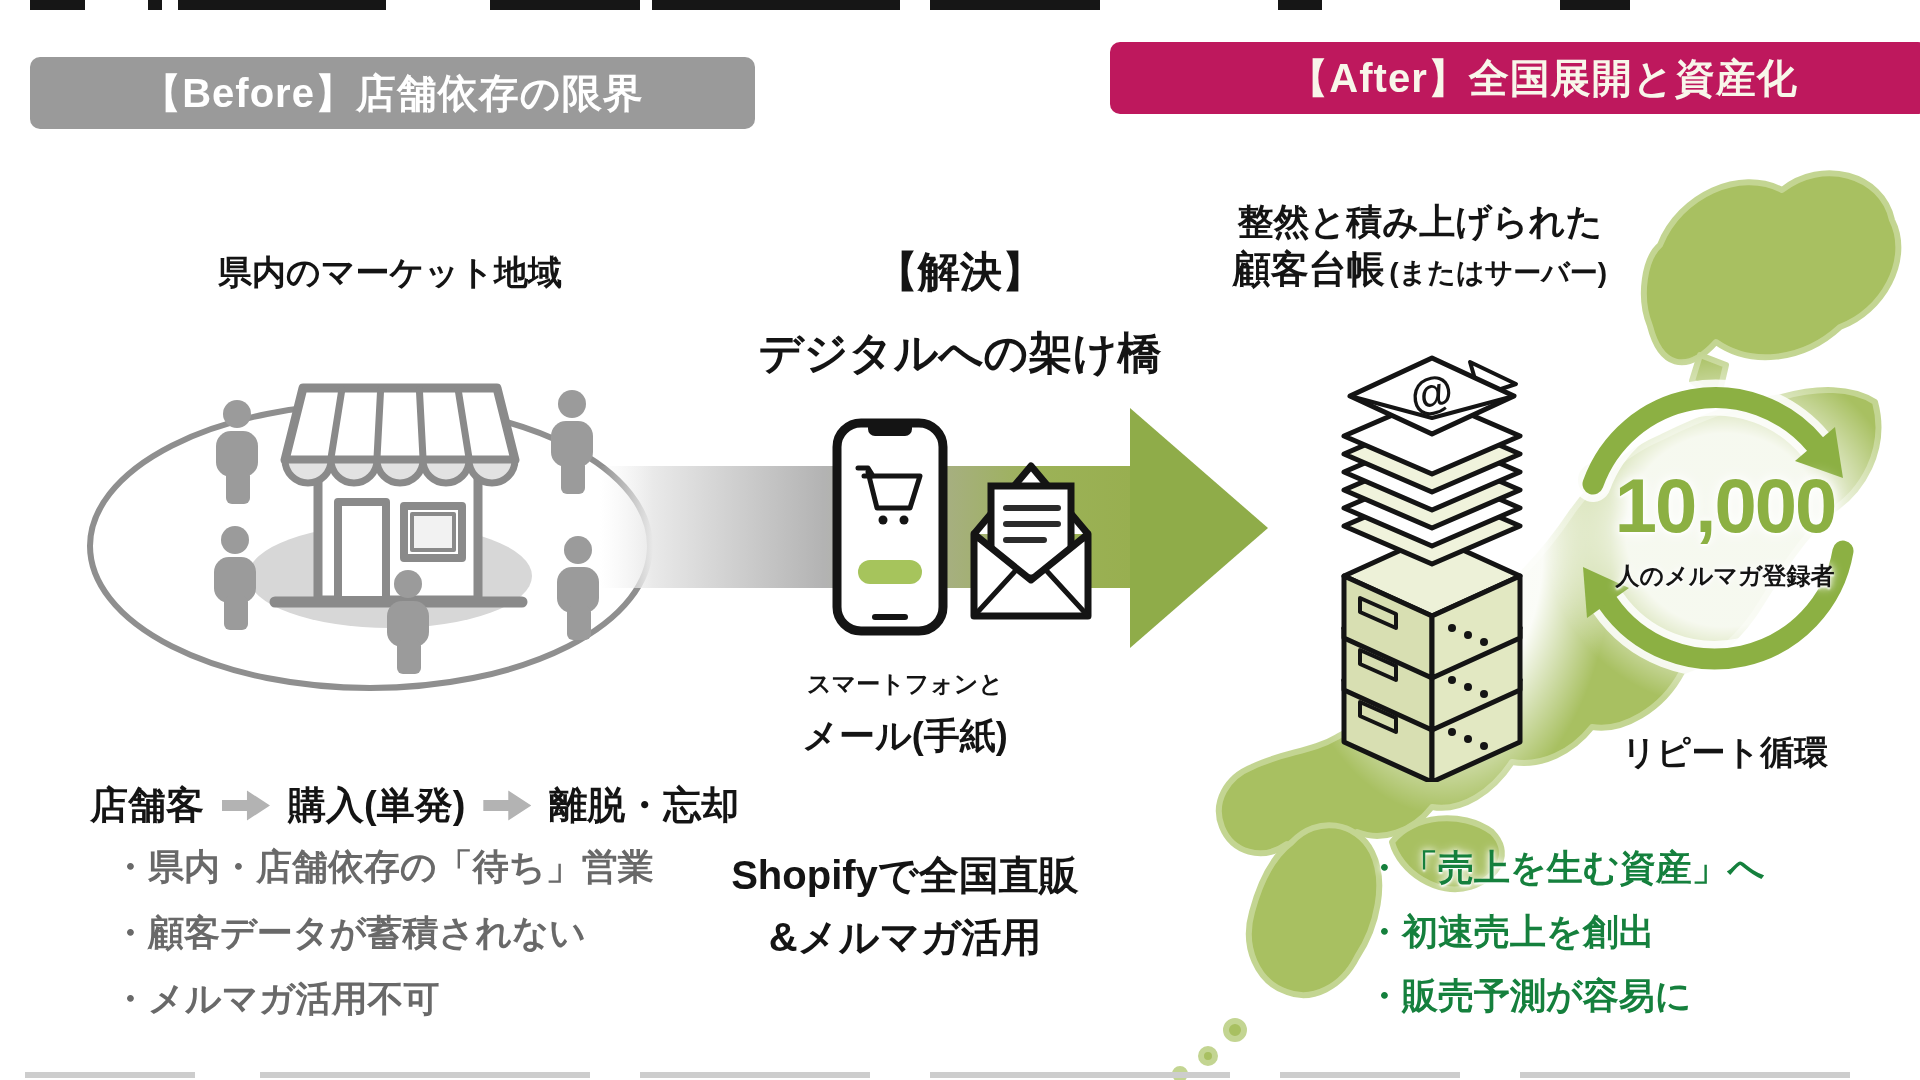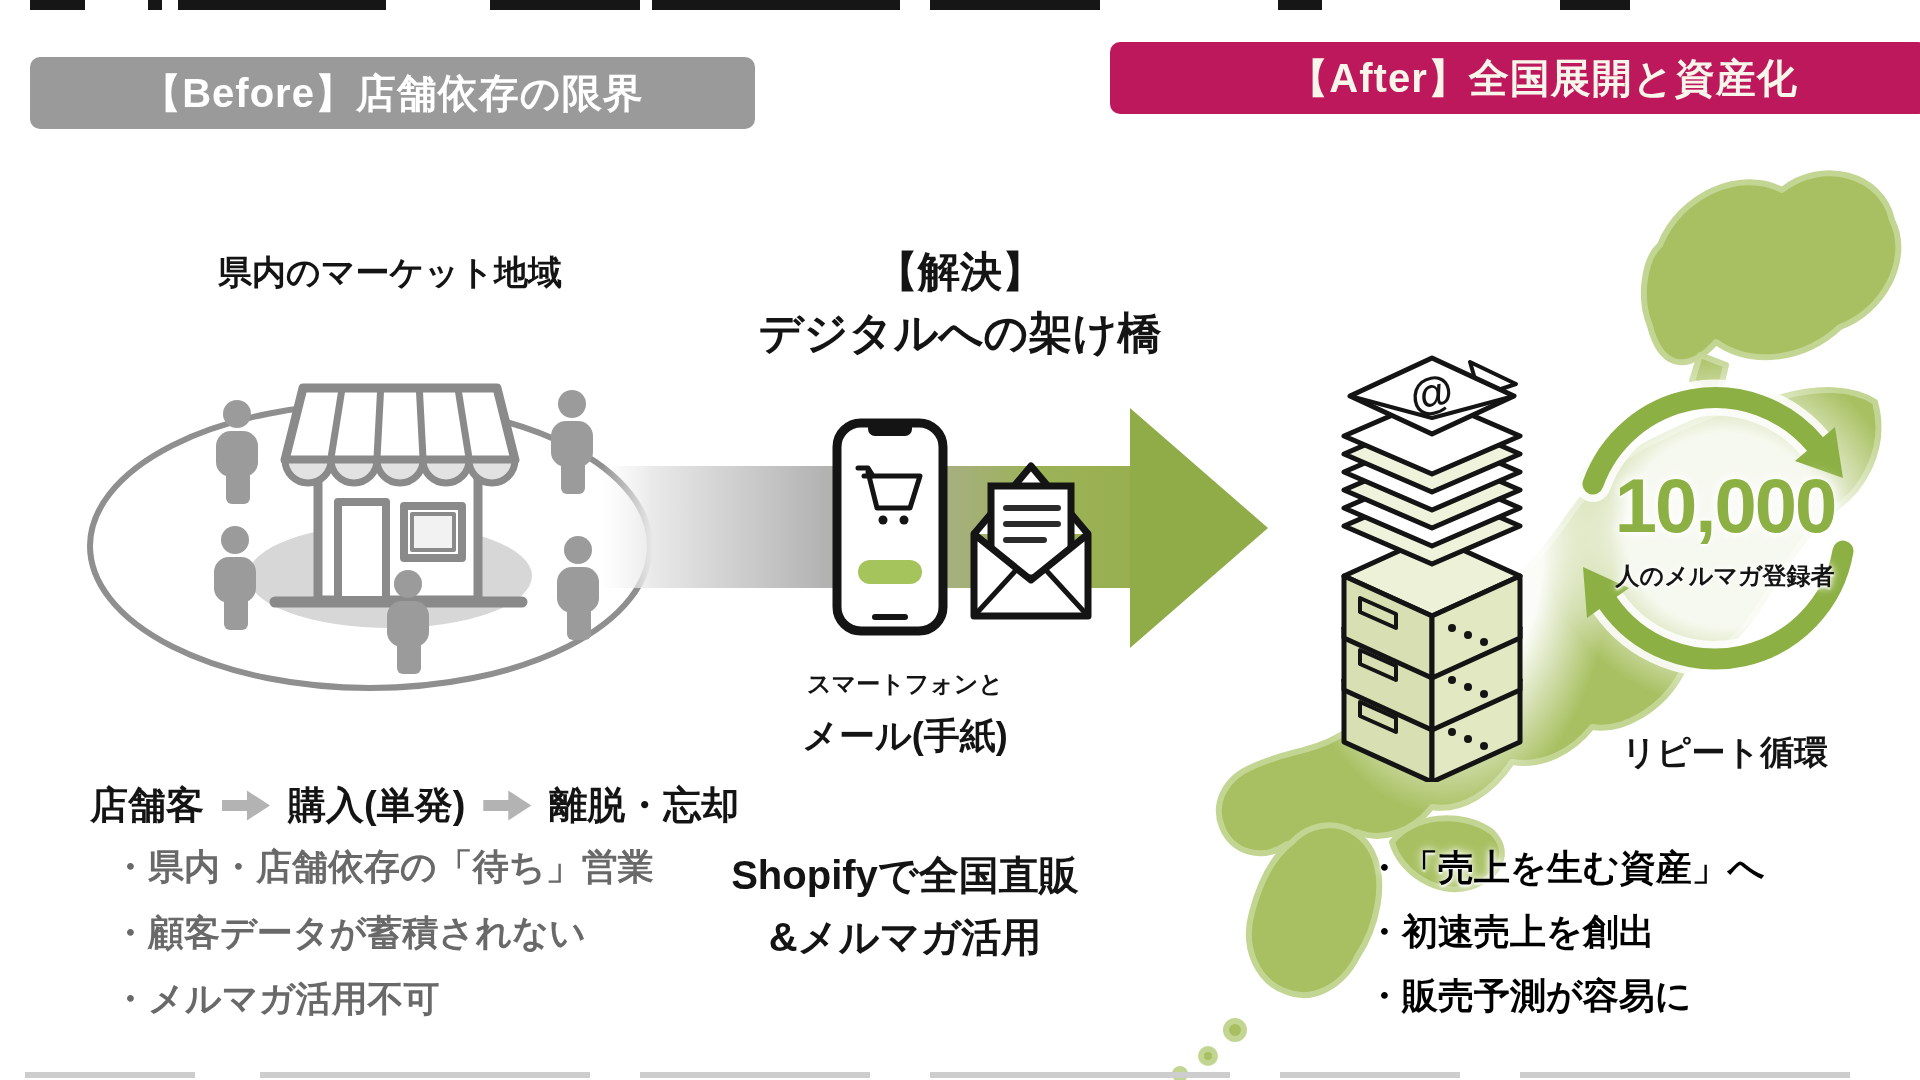--- a/index.html
+++ b/index.html
@@ -9,21 +9,21 @@
   .banner{height:72px;border-radius:10px;display:flex;align-items:center;justify-content:center;
           font-size:40px;font-weight:800;letter-spacing:1px;}
   .banner.gray{background:#9a9a9a;color:#ffffff;margin-top:13px;}
   .banner.green{background:#be185d;color:#f8f6ea;padding-left:48px;}
   .jp-label{font-weight:800;color:#141414;}
   .center{text-align:center;}
   .flowrow{display:flex;align-items:center;gap:18px;font-size:38px;font-weight:800;color:#141414;}
   .block-arrow{width:48px;height:34px;background:#b3b3b3;
       clip-path:polygon(0 34%,52% 34%,52% 6%,100% 50%,52% 94%,52% 66%,0 66%);}
   .bullets-gray div{font-size:36px;font-weight:700;color:#696969;line-height:66px;white-space:nowrap;}
-  .bullets-green div{font-size:36px;font-weight:800;color:#000000;line-height:64px;white-space:nowrap;
+  .bullets-green div{font-size:36px;font-weight:800;color:#15803d;line-height:64px;white-space:nowrap;
       text-shadow:0 0 6px #fff,0 0 12px #fff,0 2px 2px #fff;}
   .halo{text-shadow:0 0 6px #fff,0 0 12px #fff,0 2px 2px #fff;}
   .frag{position:absolute;height:10px;top:0;background:#161616;}
   .fragb{position:absolute;height:6px;top:1072px;background:#cdcdcd;}
   .glow{position:absolute;pointer-events:none;}
   .counter-num{font-size:76px;font-weight:800;color:#8cb043;letter-spacing:-2px;
       text-shadow:0 0 10px #fff,0 0 18px #fff,0 2px 2px #fff;}
   .counter-label{font-size:24px;font-weight:800;color:#141414;}
 </style>
 </head>
@@ -124,21 +124,21 @@
   </div>
 
   <div class="abs bullets-gray" style="left:112px;top:834px">
     <div>・県内・店舗依存の「待ち」営業</div>
     <div>・顧客データが蓄積されない</div>
     <div>・メルマガ活用不可</div>
   </div>
 
   <div class="abs center" style="left:740px;top:244px;width:440px">
     <div class="jp-label" style="font-size:42px">【解決】</div>
-    <div class="jp-label" style="font-size:44px;margin-top:4px">デジタルへの架け橋</div>
+    <div class="jp-label" style="font-size:44px;margin-top:24px">デジタルへの架け橋</div>
   </div>
 
   <svg class="abs" style="left:600px;top:400px" width="680" height="260" viewBox="0 0 680 260">
     <defs>
       <linearGradient id="bandgrad" x1="0" y1="0" x2="1" y2="0">
         <stop offset="0" stop-color="#f2f2f2" stop-opacity="0"></stop>
         <stop offset="0.1" stop-color="#e9e9e9"></stop>
         <stop offset="0.42" stop-color="#b3b3b3"></stop>
         <stop offset="0.64" stop-color="#a7af83"></stop>
         <stop offset="0.82" stop-color="#9cb257"></stop>
@@ -172,20 +172,27 @@
   <div class="abs center" style="left:690px;top:658px;width:430px">
     <div class="jp-label" style="font-size:24px;line-height:52px">スマートフォンと</div>
     <div class="jp-label" style="font-size:36px;line-height:52px">メール(手紙)</div>
   </div>
 
   <div class="abs center" style="left:680px;top:844px;width:450px">
     <div class="jp-label" style="font-size:40px;line-height:62px">Shopifyで全国直販</div>
     <div class="jp-label" style="font-size:40px;line-height:62px">&amp;メルマガ活用</div>
   </div>
 
+  <div class="abs center halo" style="left:1170px;top:198px;width:500px">
+    <div class="jp-label" style="font-size:36px;line-height:48px">整然と積み上げられた</div>
+    <div style="line-height:46px">
+      <span class="jp-label" style="font-size:38px">顧客台帳</span>
+      <span class="jp-label" style="font-size:28px">(またはサーバー)</span>
+    </div>
+  </div>
 
   <svg class="abs" style="left:1320px;top:326px" width="224" height="456" viewBox="0 0 224 456">
     <g stroke="#141414" stroke-width="5" stroke-linejoin="round">
 
       <g>
         <polygon points="24,354 112,314 200,354 112,394" fill="#edf1d8"></polygon>
         <polygon points="24,354 24,416 112,456 112,394" fill="#d8dfb2"></polygon>
         <polygon points="112,394 112,456 200,416 200,354" fill="#e2e8c2"></polygon>
         <polygon points="40,376 76,392 76,406 40,390" fill="none" stroke-width="4"></polygon>
         <circle cx="132" cy="406" r="4" fill="#141414" stroke="none"></circle>

